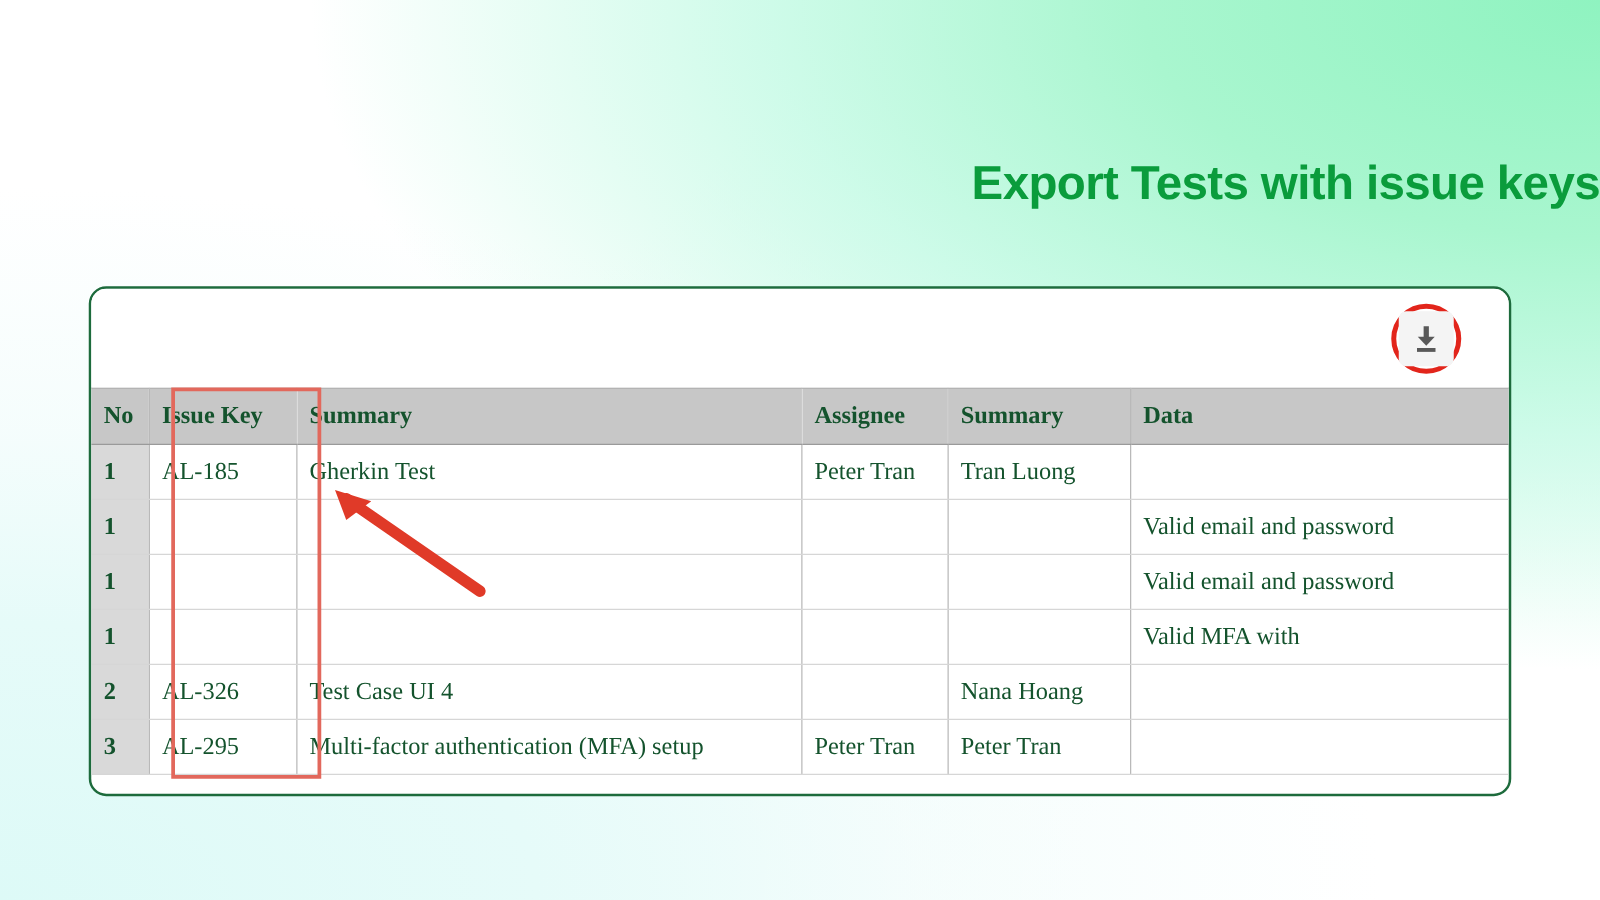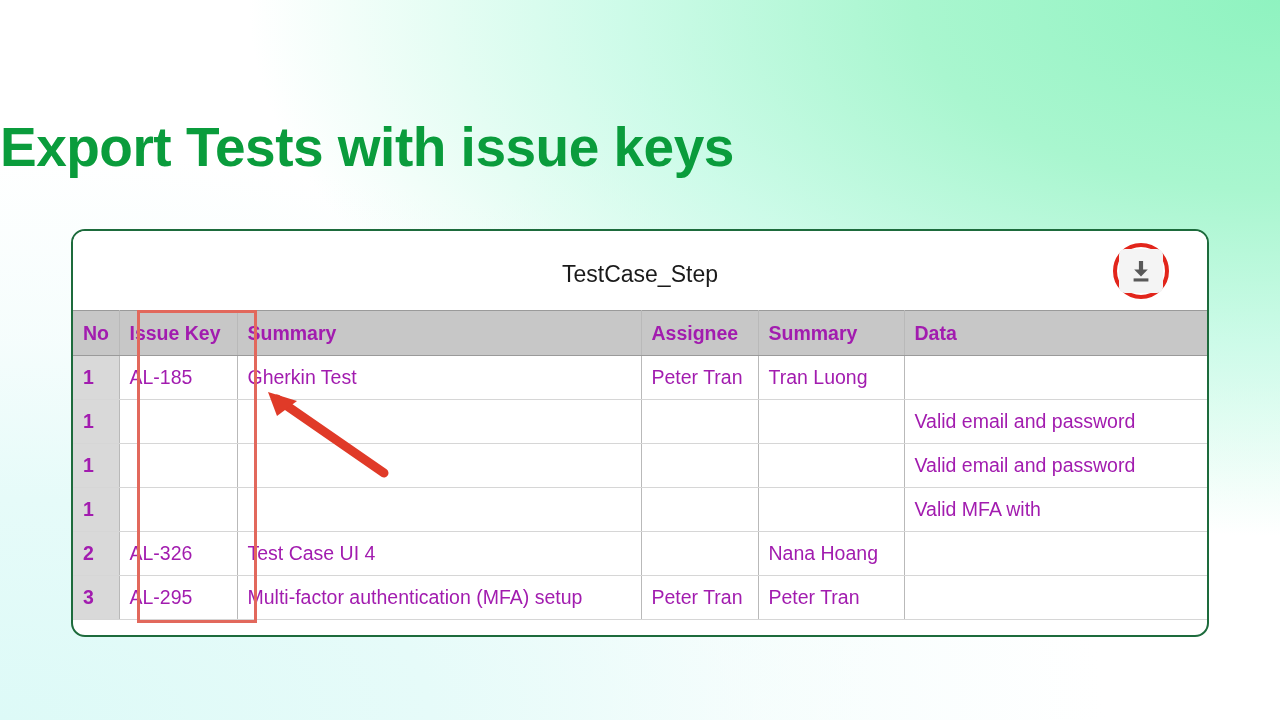--- a/index.html
+++ b/index.html
@@ -27,22 +27,22 @@
       radial-gradient(110% 100% at 100% 100%, #ffffff 0%, #ffffff 30%, rgba(255,255,255,0) 65%),
       linear-gradient(135deg, #ffffff 0%, #ffffff 35%, #f4fdfb 60%, #ffffff 100%);
   }
 
   
   #page-title {
     position: absolute;
     top: 112px;
     left: 0;
     width: 1280px;
-    text-align: left;
-    font-size: 55px;
+    text-align: right;
+    font-size: 38px;
     line-height: 70px;
     font-weight: bold;
     letter-spacing: -0.5px;
     color: #0a9c3c;
     white-space: nowrap;
   }
 
   
   #card {
     position: absolute;
@@ -101,21 +101,22 @@
     cursor: pointer;
   }
   #download-button svg { display: block; }
 
   
   #sheet-table {
     width: 100%;
     border-collapse: collapse;
     table-layout: fixed;
     font-size: 19.5px;
-    color: #a21caf;
+    color: #14532d;
+    font-family: Liberation Serif, serif;
   }
   #sheet-table th,
   #sheet-table td {
     border-right: 1px solid #b9b9b9;
     border-bottom: 1px solid #d6d6d6;
     padding: 0 10px;
     height: 44px;
     text-align: left;
     vertical-align: middle;
     overflow: hidden;
@@ -173,21 +174,20 @@
 </head>
 <body>
 
 <div id="bg-layer"></div>
 
 <h1 id="page-title">Export Tests with issue keys</h1>
 
 <div id="card">
 
   <div id="card-header">
-    <div id="sheet-title">TestCase_Step</div>
 
     <div id="download-wrap">
       <div id="download-ring"></div>
       <div id="download-button">
         <span>
           <svg width="26" height="26" viewBox="0 0 26 26" aria-hidden="true">
             <path d="M13 3 L13 13" stroke="#595959" stroke-width="4.2" stroke-linecap="butt" fill="none"></path>
             <path d="M6.2 11.4 L13 18.6 L19.8 11.4 Z" fill="#595959"></path>
             <rect x="5.6" y="20.4" width="14.8" height="3.1" fill="#595959"></rect>
           </svg>

